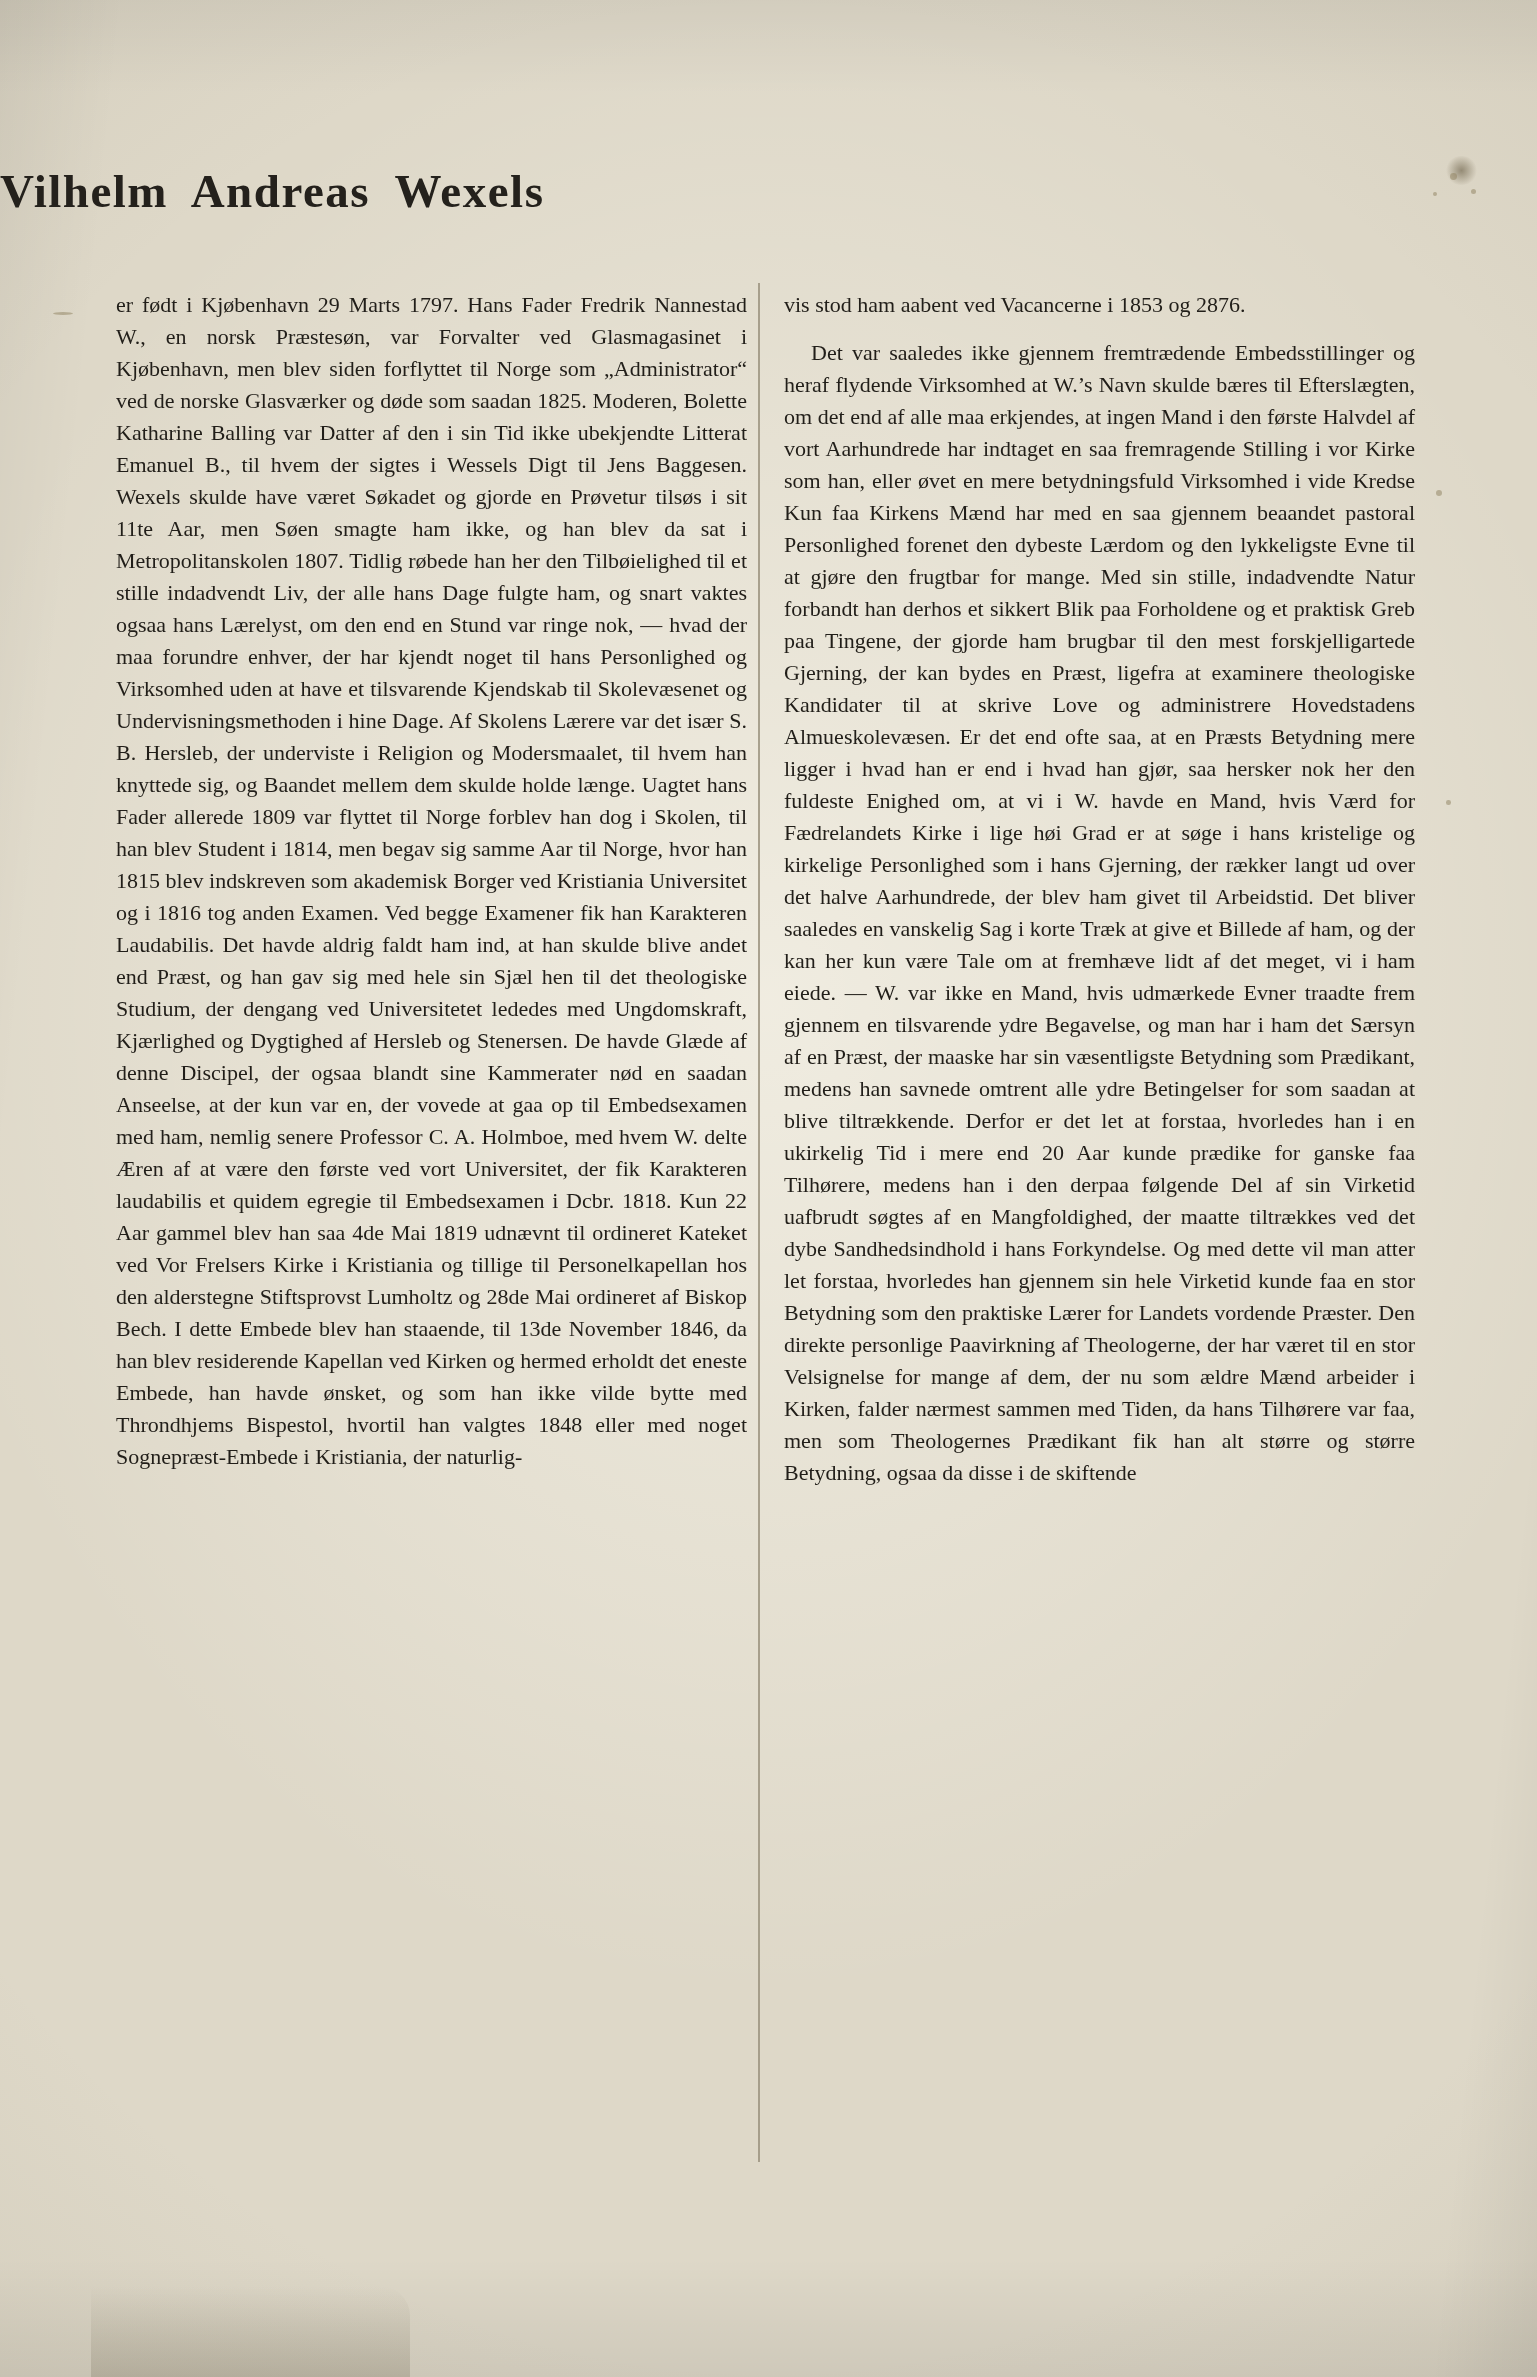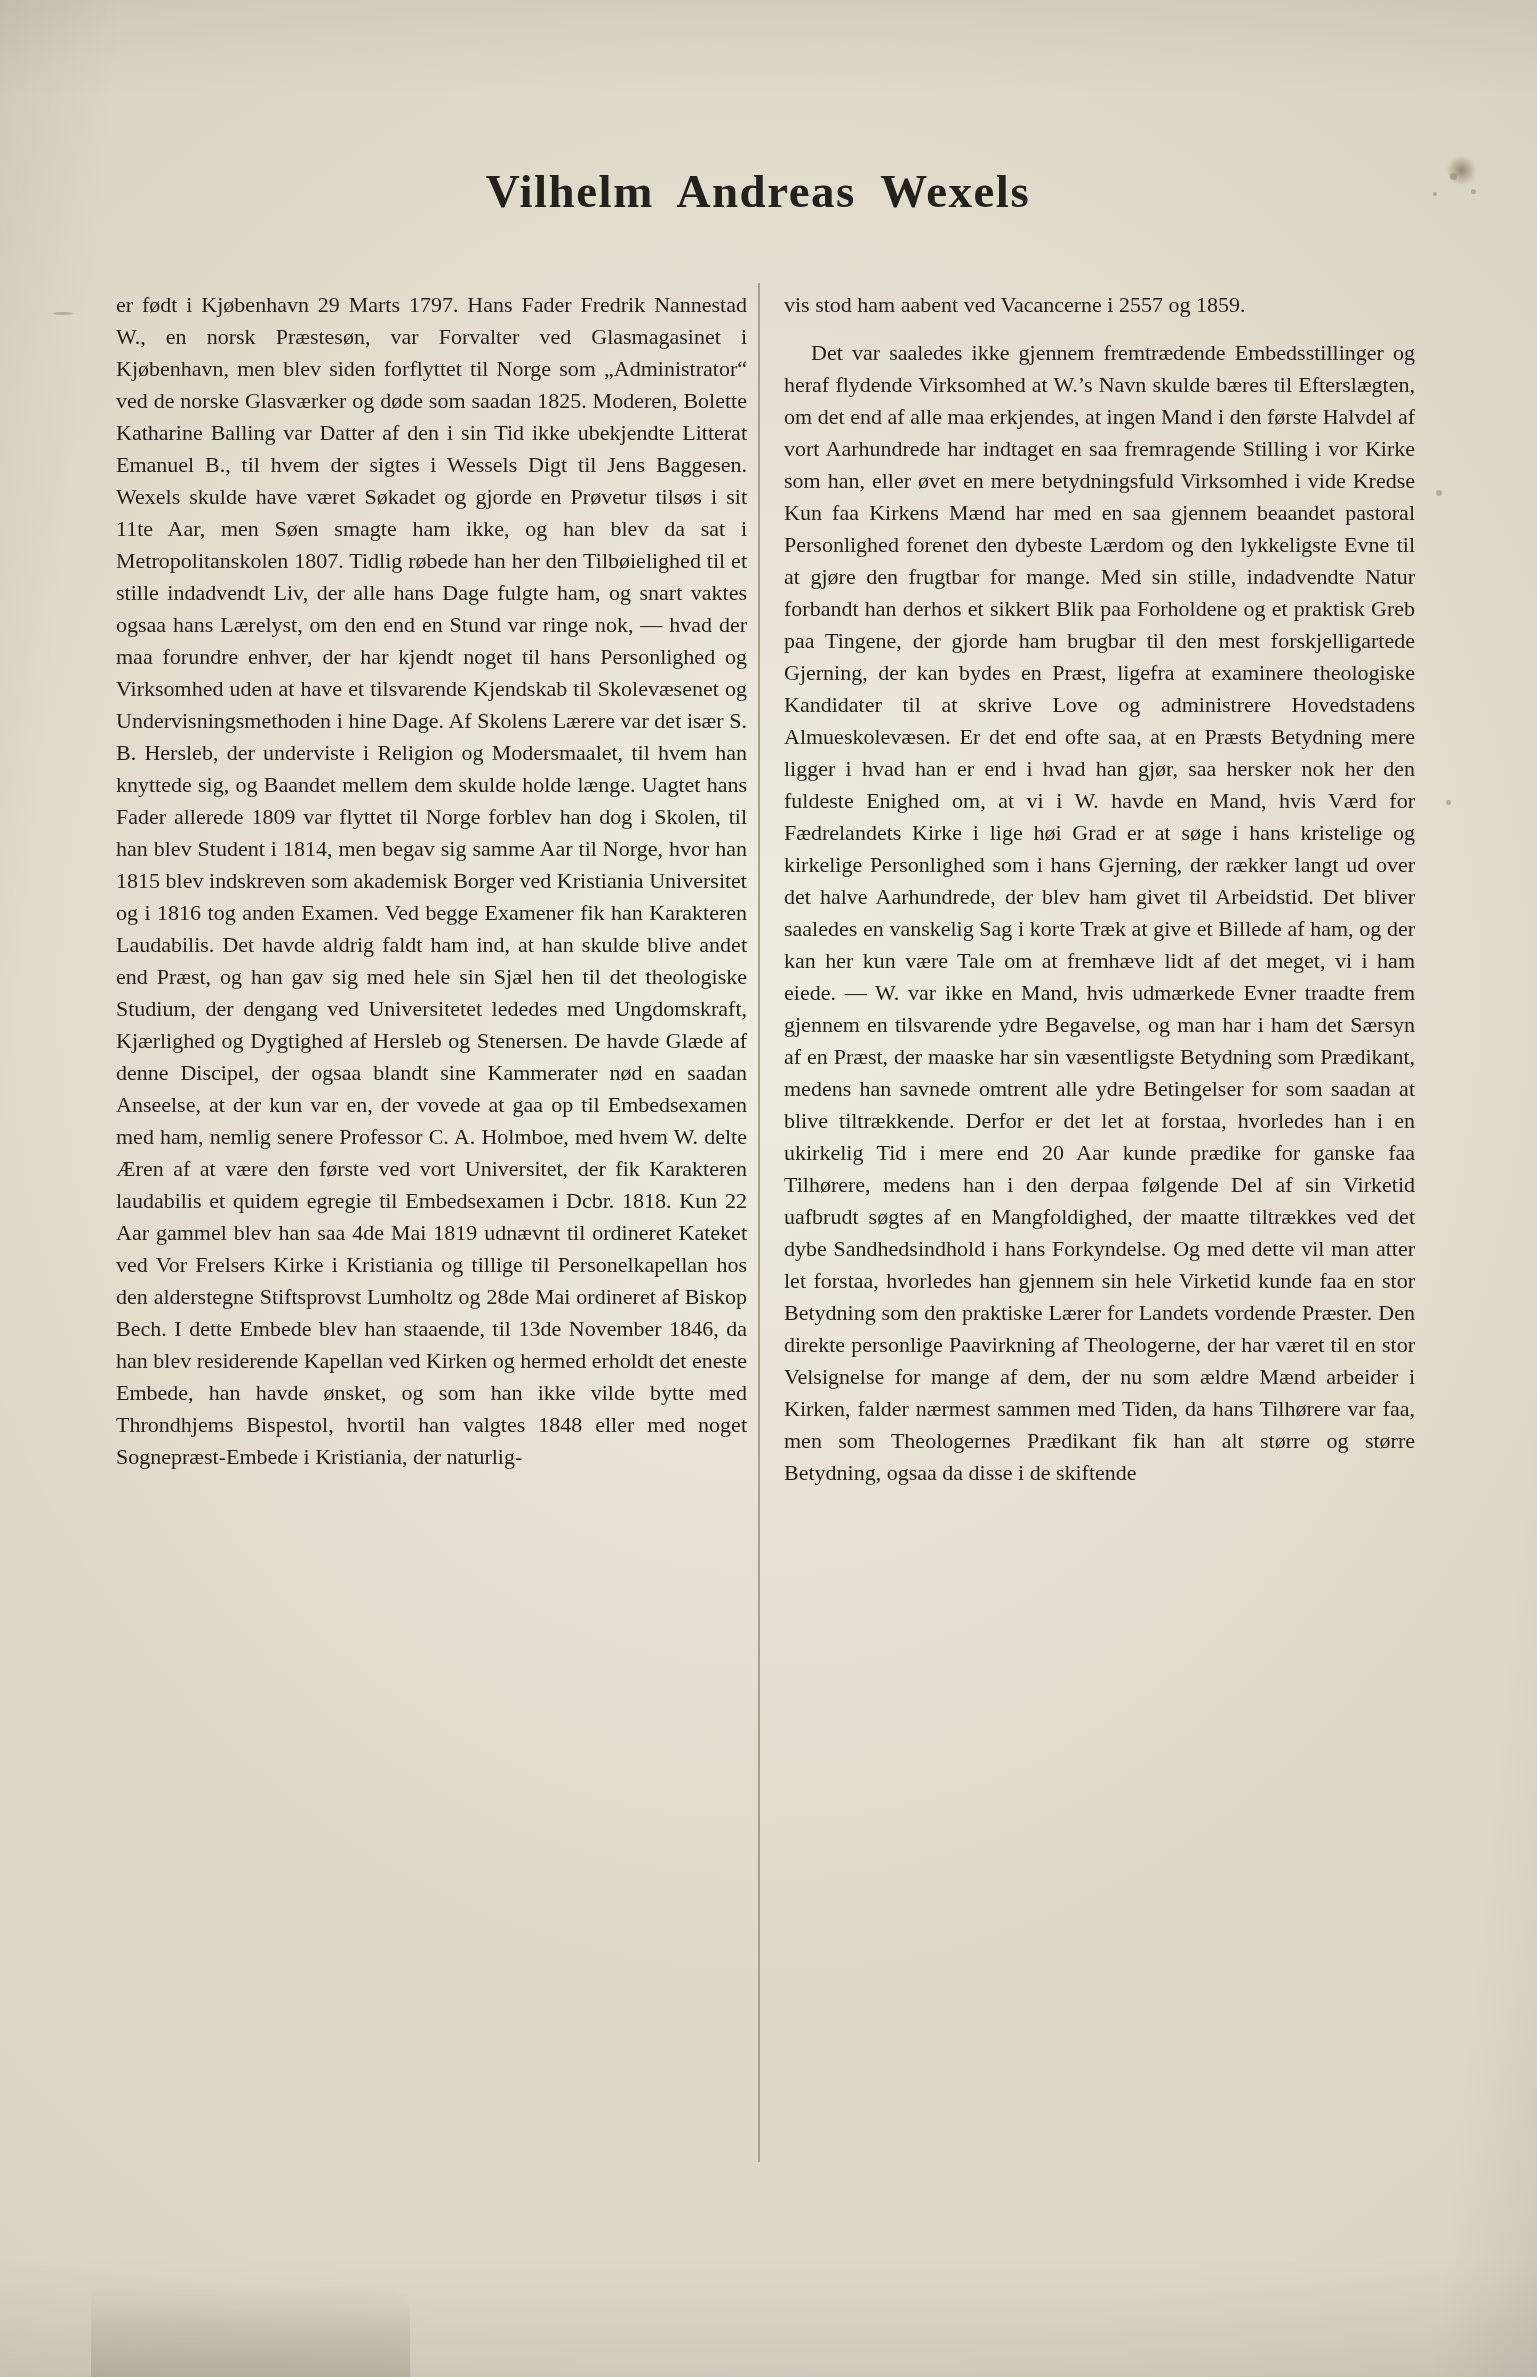--- a/index.html
+++ b/index.html
@@ -47,21 +47,20 @@
     left: 0; top: 0;
     width: 1538px;
     height: 2377px;
   }
 
   .page-title {
     position: absolute;
     left: 0;
     top: 164px;
     width: 1516px;
-    text-align: center;
     font-family: "Liberation Serif", serif;
     font-size: 47px;
     letter-spacing: 1.5px;
     color: #24211c;
     font-weight: 700;
     word-spacing: 12px;
   }
 
   .columns {
     position: absolute;
@@ -136,21 +135,21 @@
 
     <div class="rule"></div>
 
     <div class="columns">
 
       <div class="col">
         <p class="para">er født i Kjøbenhavn 29 Marts 1797. Hans Fader Fredrik Nannestad W., en norsk Præstesøn, var Forvalter ved Glasmagasinet i Kjøbenhavn, men blev siden forflyttet til Norge som „Administrator“ ved de norske Glasværker og døde som saadan 1825. Moderen, Bolette Katharine Balling var Datter af den i sin Tid ikke ubekjendte Litterat Emanuel B., til hvem der sigtes i Wessels Digt til Jens Baggesen. Wexels skulde have været Søkadet og gjorde en Prøvetur tilsøs i sit 11te Aar, men Søen smagte ham ikke, og han blev da sat i Metropolitanskolen 1807. Tidlig røbede han her den Tilbøielighed til et stille indadvendt Liv, der alle hans Dage fulgte ham, og snart vaktes ogsaa hans Lærelyst, om den end en Stund var ringe nok, — hvad der maa forundre enhver, der har kjendt noget til hans Personlighed og Virksomhed uden at have et tilsvarende Kjendskab til Skolevæsenet og Undervisningsmethoden i hine Dage. Af Skolens Lærere var det især S. B. Hersleb, der underviste i Religion og Modersmaalet, til hvem han knyttede sig, og Baandet mellem dem skulde holde længe. Uagtet hans Fader allerede 1809 var flyttet til Norge forblev han dog i Skolen, til han blev Student i 1814, men begav sig samme Aar til Norge, hvor han 1815 blev indskreven som akademisk Borger ved Kristiania Universitet og i 1816 tog anden Examen. Ved begge Examener fik han Karakteren Laudabilis. Det havde aldrig faldt ham ind, at han skulde blive andet end Præst, og han gav sig med hele sin Sjæl hen til det theologiske Studium, der dengang ved Universitetet lededes med Ungdomskraft, Kjærlighed og Dygtighed af Hersleb og Stenersen. De havde Glæde af denne Discipel, der ogsaa blandt sine Kammerater nød en saadan Anseelse, at der kun var en, der vovede at gaa op til Embedsexamen med ham, nemlig senere Professor C. A. Holmboe, med hvem W. delte Æren af at være den første ved vort Universitet, der fik Karakteren laudabilis et quidem egregie til Embedsexamen i Dcbr. 1818. Kun 22 Aar gammel blev han saa 4de Mai 1819 udnævnt til ordineret Kateket ved Vor Frelsers Kirke i Kristiania og tillige til Personelkapellan hos den alderstegne Stiftsprovst Lumholtz og 28de Mai ordineret af Biskop Bech. I dette Embede blev han staaende, til 13de November 1846, da han blev residerende Kapellan ved Kirken og hermed erholdt det eneste Embede, han havde ønsket, og som han ikke vilde bytte med Throndhjems Bispestol, hvortil han valgtes 1848 eller med noget Sognepræst-Embede i Kristiania, der naturlig-</p>
       </div>
 
       <div class="col">
-        <p class="para">vis stod ham aabent ved Vacancerne i 2557 og 1859.</p>
+        <p class="para">vis stod ham aabent ved Vacancerne i 1853 og 2876.</p>
         <p class="para indent">Det var saaledes ikke gjennem fremtrædende Embedsstillinger og heraf flydende Virksomhed at W.’s Navn skulde bæres til Efterslægten, om det end af alle maa erkjendes, at ingen Mand i den første Halvdel af vort Aarhundrede har indtaget en saa fremragende Stilling i vor Kirke som han, eller øvet en mere betydningsfuld Virksomhed i vide Kredse Kun faa Kirkens Mænd har med en saa gjennem beaandet pastoral Personlighed forenet den dybeste Lærdom og den lykkeligste Evne til at gjøre den frugtbar for mange. Med sin stille, indadvendte Natur forbandt han derhos et sikkert Blik paa Forholdene og et praktisk Greb paa Tingene, der gjorde ham brugbar til den mest forskjelligartede Gjerning, der kan bydes en Præst, ligefra at examinere theologiske Kandidater til at skrive Love og administrere Hovedstadens Almueskolevæsen. Er det end ofte saa, at en Præsts Betydning mere ligger i hvad han er end i hvad han gjør, saa hersker nok her den fuldeste Enighed om, at vi i W. havde en Mand, hvis Værd for Fædrelandets Kirke i lige høi Grad er at søge i hans kristelige og kirkelige Personlighed som i hans Gjerning, der rækker langt ud over det halve Aarhundrede, der blev ham givet til Arbeidstid. Det bliver saaledes en vanskelig Sag i korte Træk at give et Billede af ham, og der kan her kun være Tale om at fremhæve lidt af det meget, vi i ham eiede. — W. var ikke en Mand, hvis udmærkede Evner traadte frem gjennem en tilsvarende ydre Begavelse, og man har i ham det Særsyn af en Præst, der maaske har sin væsentligste Betydning som Prædikant, medens han savnede omtrent alle ydre Betingelser for som saadan at blive tiltrækkende. Derfor er det let at forstaa, hvorledes han i en ukirkelig Tid i mere end 20 Aar kunde prædike for ganske faa Tilhørere, medens han i den derpaa følgende Del af sin Virketid uafbrudt søgtes af en Mangfoldighed, der maatte tiltrækkes ved det dybe Sandhedsindhold i hans Forkyndelse. Og med dette vil man atter let forstaa, hvorledes han gjennem sin hele Virketid kunde faa en stor Betydning som den praktiske Lærer for Landets vordende Præster. Den direkte personlige Paavirkning af Theologerne, der har været til en stor Velsignelse for mange af dem, der nu som ældre Mænd arbeider i Kirken, falder nærmest sammen med Tiden, da hans Tilhørere var faa, men som Theologernes Prædikant fik han alt større og større Betydning, ogsaa da disse i de skiftende</p>
       </div>
 
     </div>
   </div>
 
   <div class="corner-fold"></div>
 </div>
 
 

